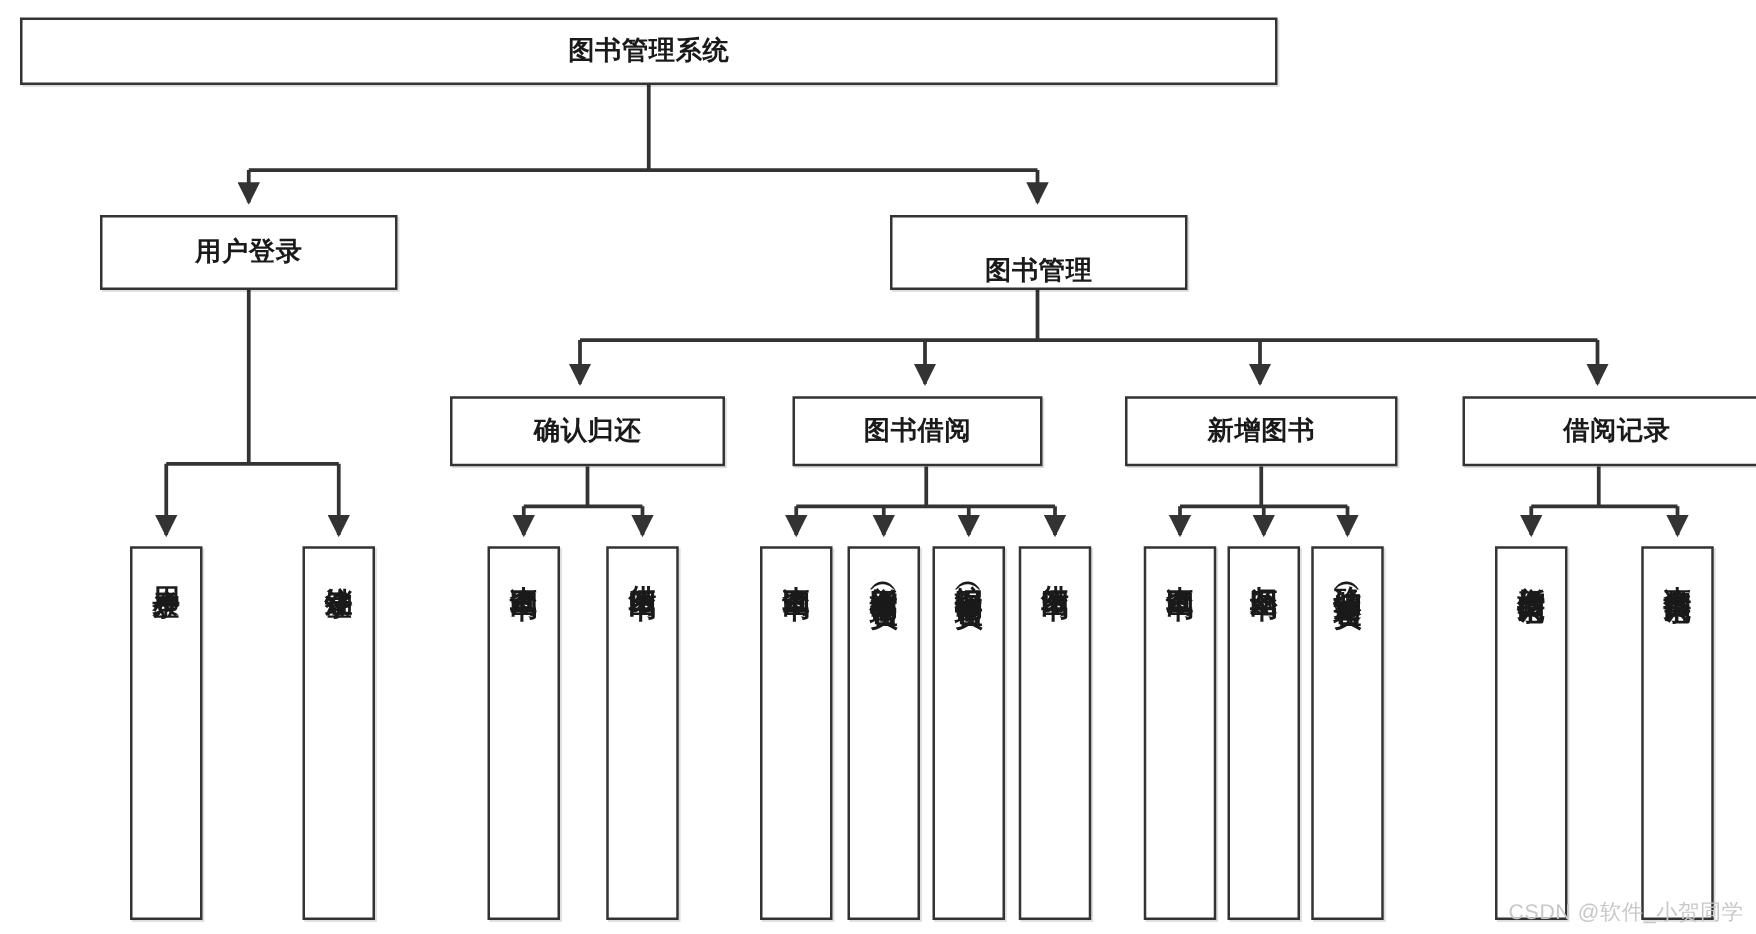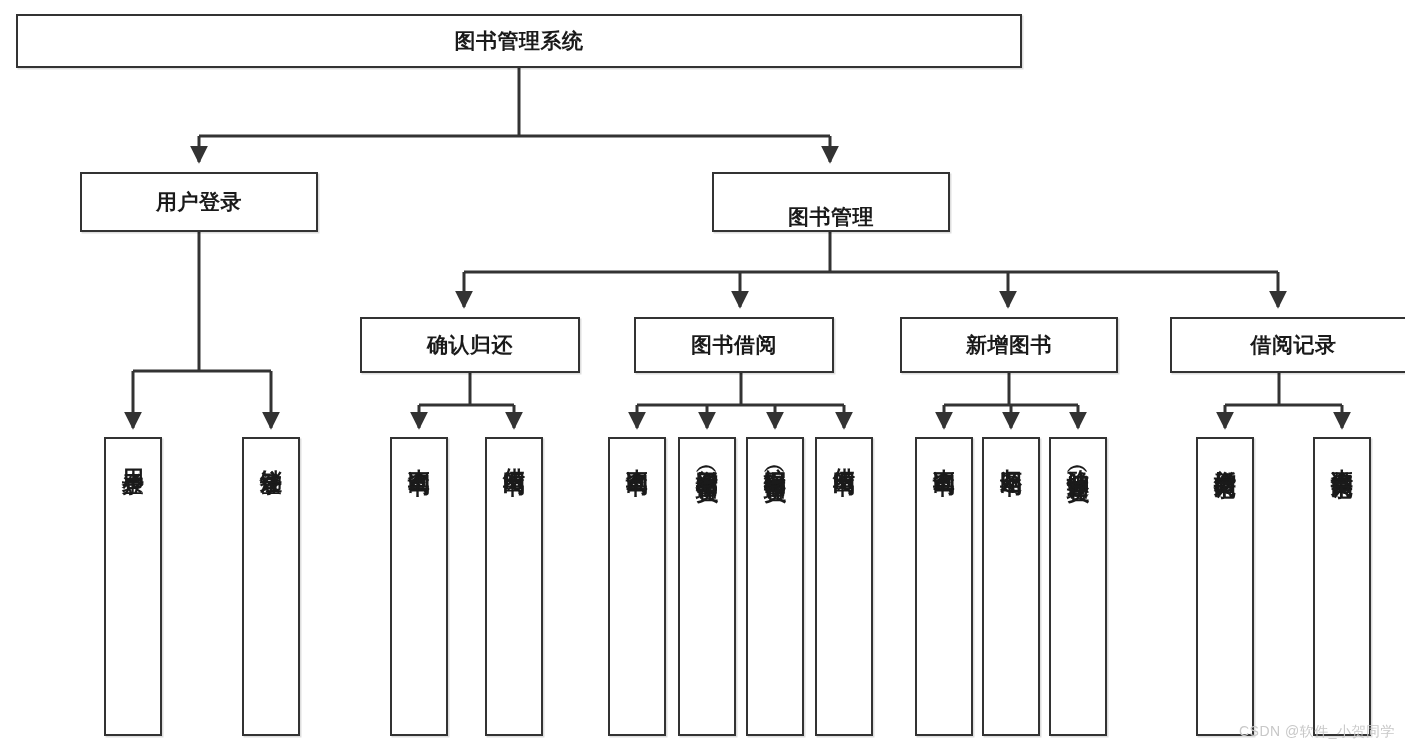--- a/index.html
+++ b/index.html
@@ -53,21 +53,21 @@
     font-size: 22px;
     line-height: 1.18;
     letter-spacing: 2px;
     white-space: normal;
     max-height: 100%;
   }
   #watermark {
     position: absolute;
     right: 10px;
     bottom: 6px;
-    font-size: 14px;
+    font-size: 17px;
     color: #c8c8c8;
     letter-spacing: 0.5px;
     z-index: 5;
     white-space: nowrap;
     font-family: "Liberation Sans", "DejaVu Sans", sans-serif;
   }
 </style>
 </head>
 <body>
 

